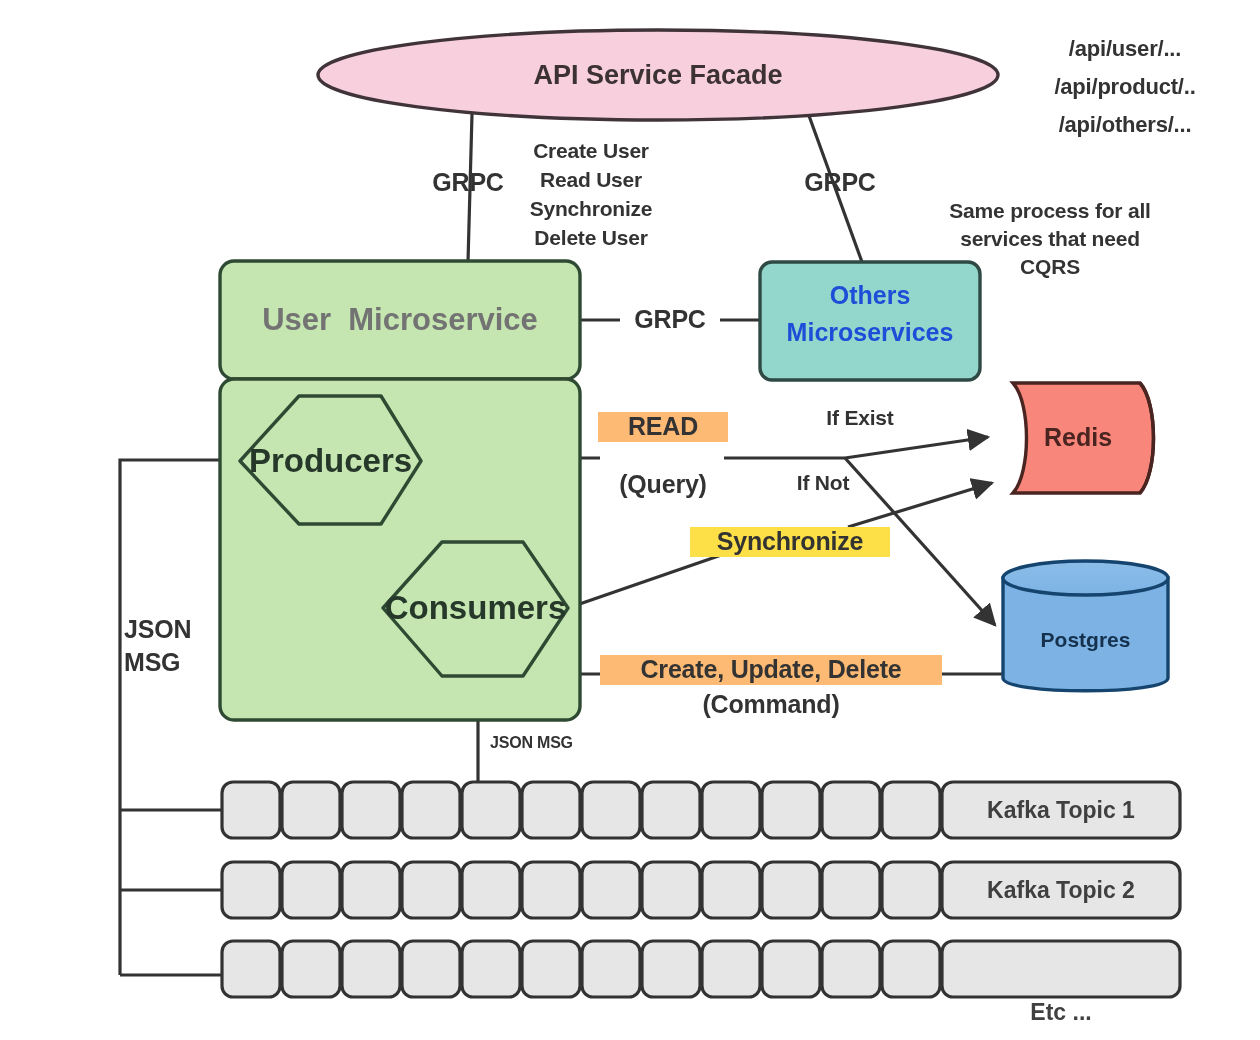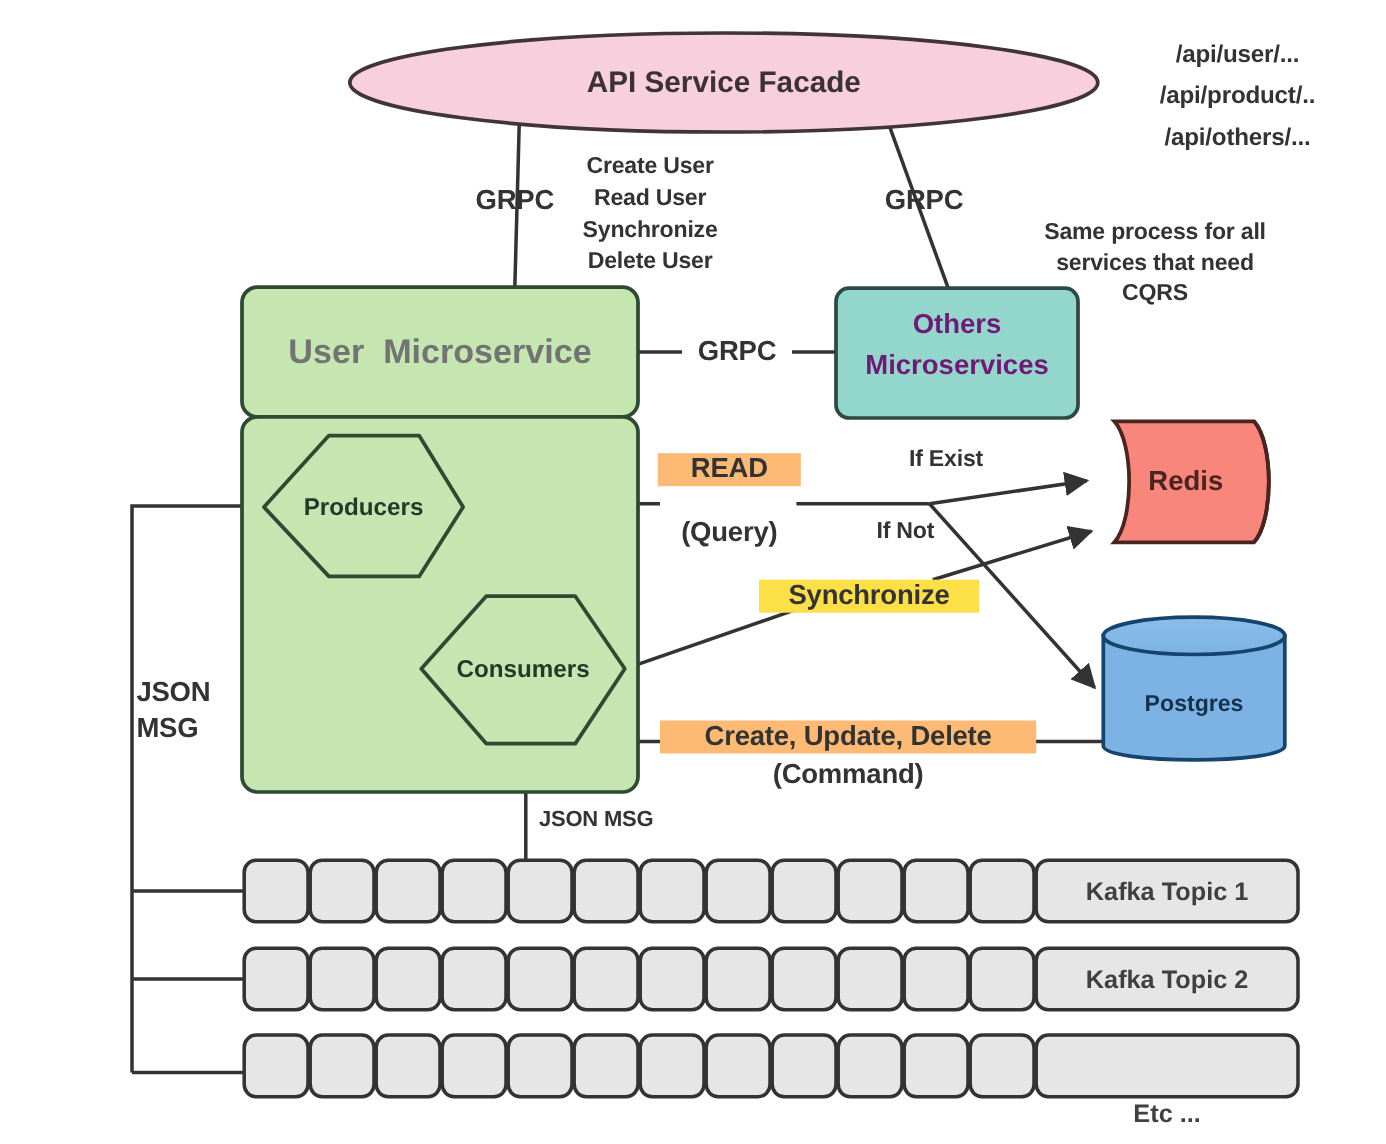--- a/index.html
+++ b/index.html
@@ -37,28 +37,28 @@
     align-items: center;
     justify-content: center;
     text-align: center;
     font-weight: bold;
     color: #333333;
     white-space: pre;
     pointer-events: none;
   }
   .facade-text { font-size: 27px; color: #3d3233; }
   .green-title { font-size: 31px; color: #737373; }
-  .hex-text { font-size: 22px; color: #26382a; }
-  .teal-text { font-size: 25px; color: #701a75; line-height: 1.16; }
+  .hex-text { font-size: 33px; color: #26382a; }
+  .teal-text { font-size: 25px; color: #1d4ed8; line-height: 1.16; }
   .redis-text { font-size: 25px; color: #4a2420; }
   .pg-text { font-size: 21px; color: #15314d; }
   .topic-text { font-size: 23px; color: #404040; }
   .edge-lbl { font-size: 25px; }
   .edge-lbl-sm { font-size: 21px; }
-  .edge-lbl-xs { font-size: 20px; }
+  .edge-lbl-xs { font-size: 16px; }
   .note { font-size: 21px; }
   .api-note { font-size: 22px; }
 </style>
 </head>
 <body>
 
 <div id="canvas">
 
   <svg id="svg-layer" viewBox="0 0 1260 1040">
     <defs>

